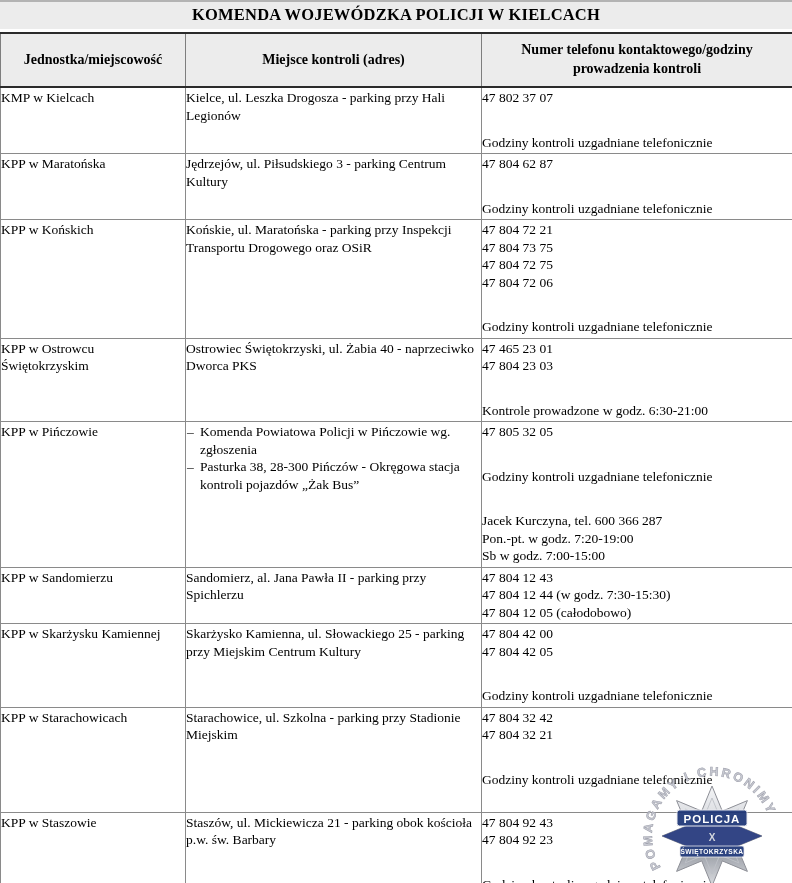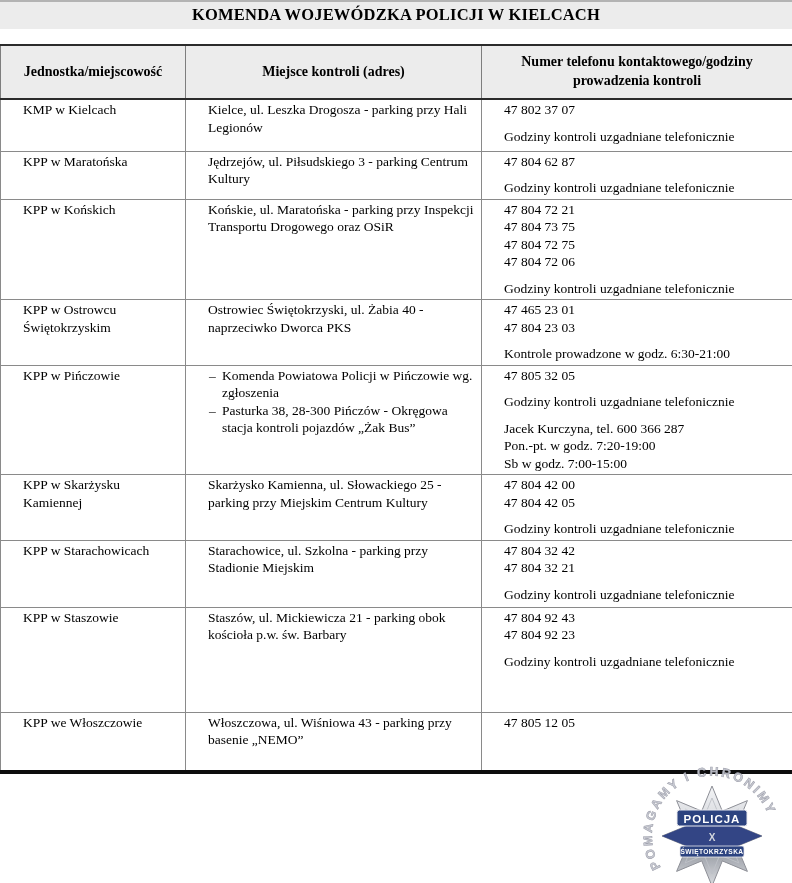--- a/index.html
+++ b/index.html
@@ -3,55 +3,55 @@
 <meta charset="utf-8">
 <style>
   html,body{margin:0;padding:0;background:#fff;}
   .page{
     position:relative;width:792px;height:883px;overflow:hidden;background:#fff;
     font-family:"Liberation Serif","DejaVu Serif",serif;color:#000;
   }
   .title-band{
     height:27px;background:#ececec;border-top:2px solid #b3b3b3;
     text-align:center;font-weight:bold;font-size:16.5px;line-height:26px;
-    letter-spacing:.2px;margin-bottom:15px;
+    letter-spacing:.2px;margin-bottom:3px;
   }
   table.ctl{
     width:792px;border-collapse:collapse;table-layout:fixed;
     border-left:1px solid #7e7e7e;border-right:1px solid #7e7e7e;
     border-bottom:4px solid #0d0d0d;
   }
   col.c1{width:185px}col.c2{width:296px}col.c3{width:311px}
   thead th{
     background:#ececec;border:1px solid #7e7e7e;
     border-top:2px solid #2b2b2b;border-bottom:2px solid #2b2b2b;
     font-size:14px;font-weight:bold;text-align:center;vertical-align:middle;
     padding:4px 8px;height:44px;line-height:1.35;
   }
   tbody td{
     border:1px solid #8a8a8a;vertical-align:top;text-align:left;
-    font-size:13.5px;line-height:17.5px;padding:1px 6px 2px 22px;
+    font-size:13.5px;line-height:17.5px;padding:1px 6px 2px 0;
     overflow:hidden;
   }
   tbody tr:nth-child(1){height:52px}
   tbody tr:nth-child(2){height:41px}
   tbody tr:nth-child(3){height:47px}
   tbody tr:nth-child(4){height:56px}
   tbody tr:nth-child(5){height:97px}
   tbody tr:nth-child(6){height:45px}
   tbody tr:nth-child(7){height:67px}
   tbody tr:nth-child(8){height:105px}
   tbody tr:nth-child(9){height:60px}
   tbody tr:nth-child(10){height:62px}
   tbody tr:nth-child(11){height:66px}
   tbody tr:nth-child(12){height:65px}
   tbody tr:nth-child(13){height:37px}
   .addr-item{position:relative;padding-left:14px;}
   .addr-item::before{content:"–";position:absolute;left:1px;top:0;}
-  .phone-block + .phone-block{margin-top:9px;}
+  .phone-block + .phone-block{margin-top:27px;}
   
   .watermark{
     position:absolute;left:643px;top:762px;width:138px;height:138px;
     opacity:.93;pointer-events:none;z-index:5;
   }
 </style>
 </head>
 <body>
 
 <div class="page">
@@ -138,20 +138,31 @@
               <div>Godziny kontroli uzgadniane telefonicznie</div>
             </div>
             <div class="phone-block">
               <div>Jacek Kurczyna, tel. 600 366 287</div>
               <div>Pon.-pt. w godz. 7:20-19:00</div>
               <div>Sb w godz. 7:00-15:00</div>
             </div>
           </td>
         </tr>
         <tr>
+          <td>KPP w Sandomierzu</td>
+          <td>Sandomierz, al. Jana Pawła II - parking przy Spichlerzu</td>
+          <td>
+            <div class="phone-block">
+              <div>47 804 12 43</div>
+              <div>47 804 12 44 (w godz. 7:30-15:30)</div>
+              <div>47 804 12 05 (całodobowo)</div>
+            </div>
+          </td>
+        </tr>
+        <tr>
           <td>KPP w Skarżysku Kamiennej</td>
           <td>Skarżysko Kamienna, ul. Słowackiego 25 - parking przy Miejskim Centrum Kultury</td>
           <td>
             <div class="phone-block">
               <div>47 804 42 00</div>
               <div>47 804 42 05</div>
             </div>
             <div class="phone-block">
               <div>Godziny kontroli uzgadniane telefonicznie</div>
             </div>

